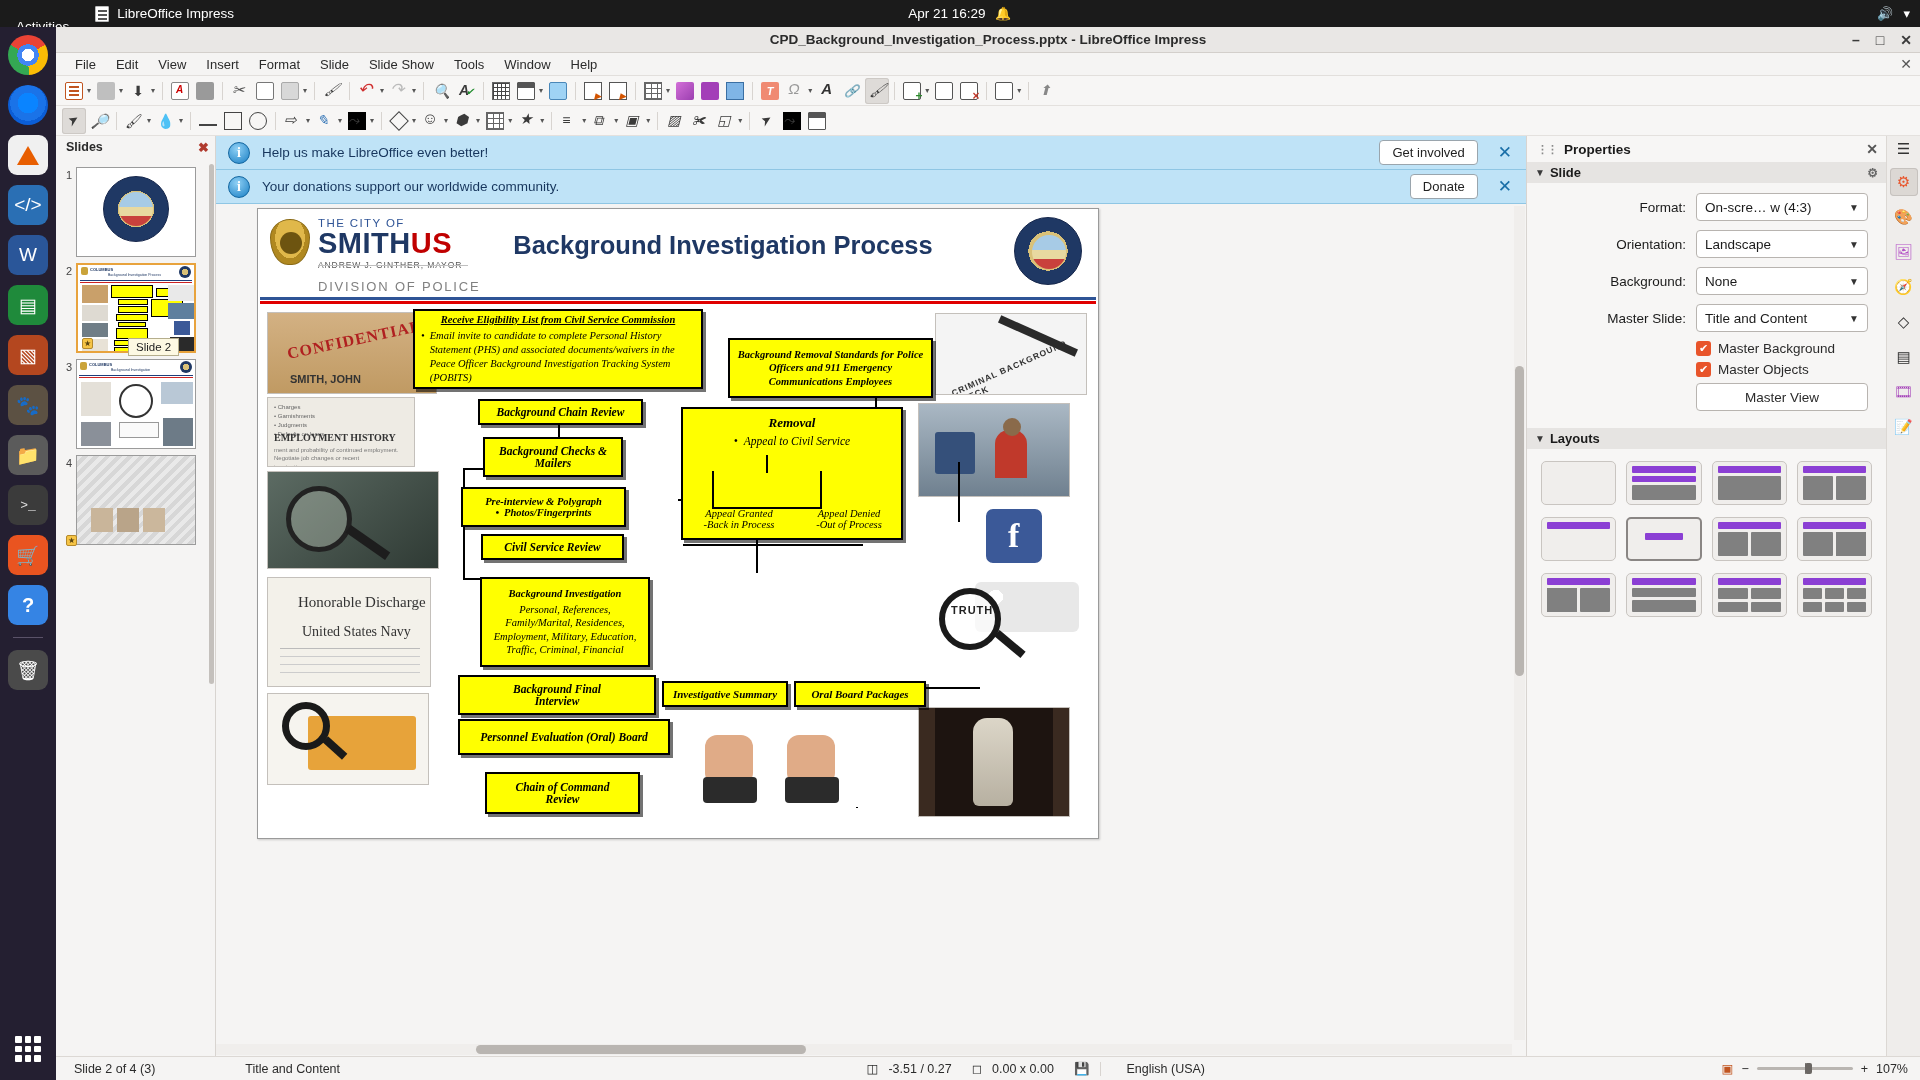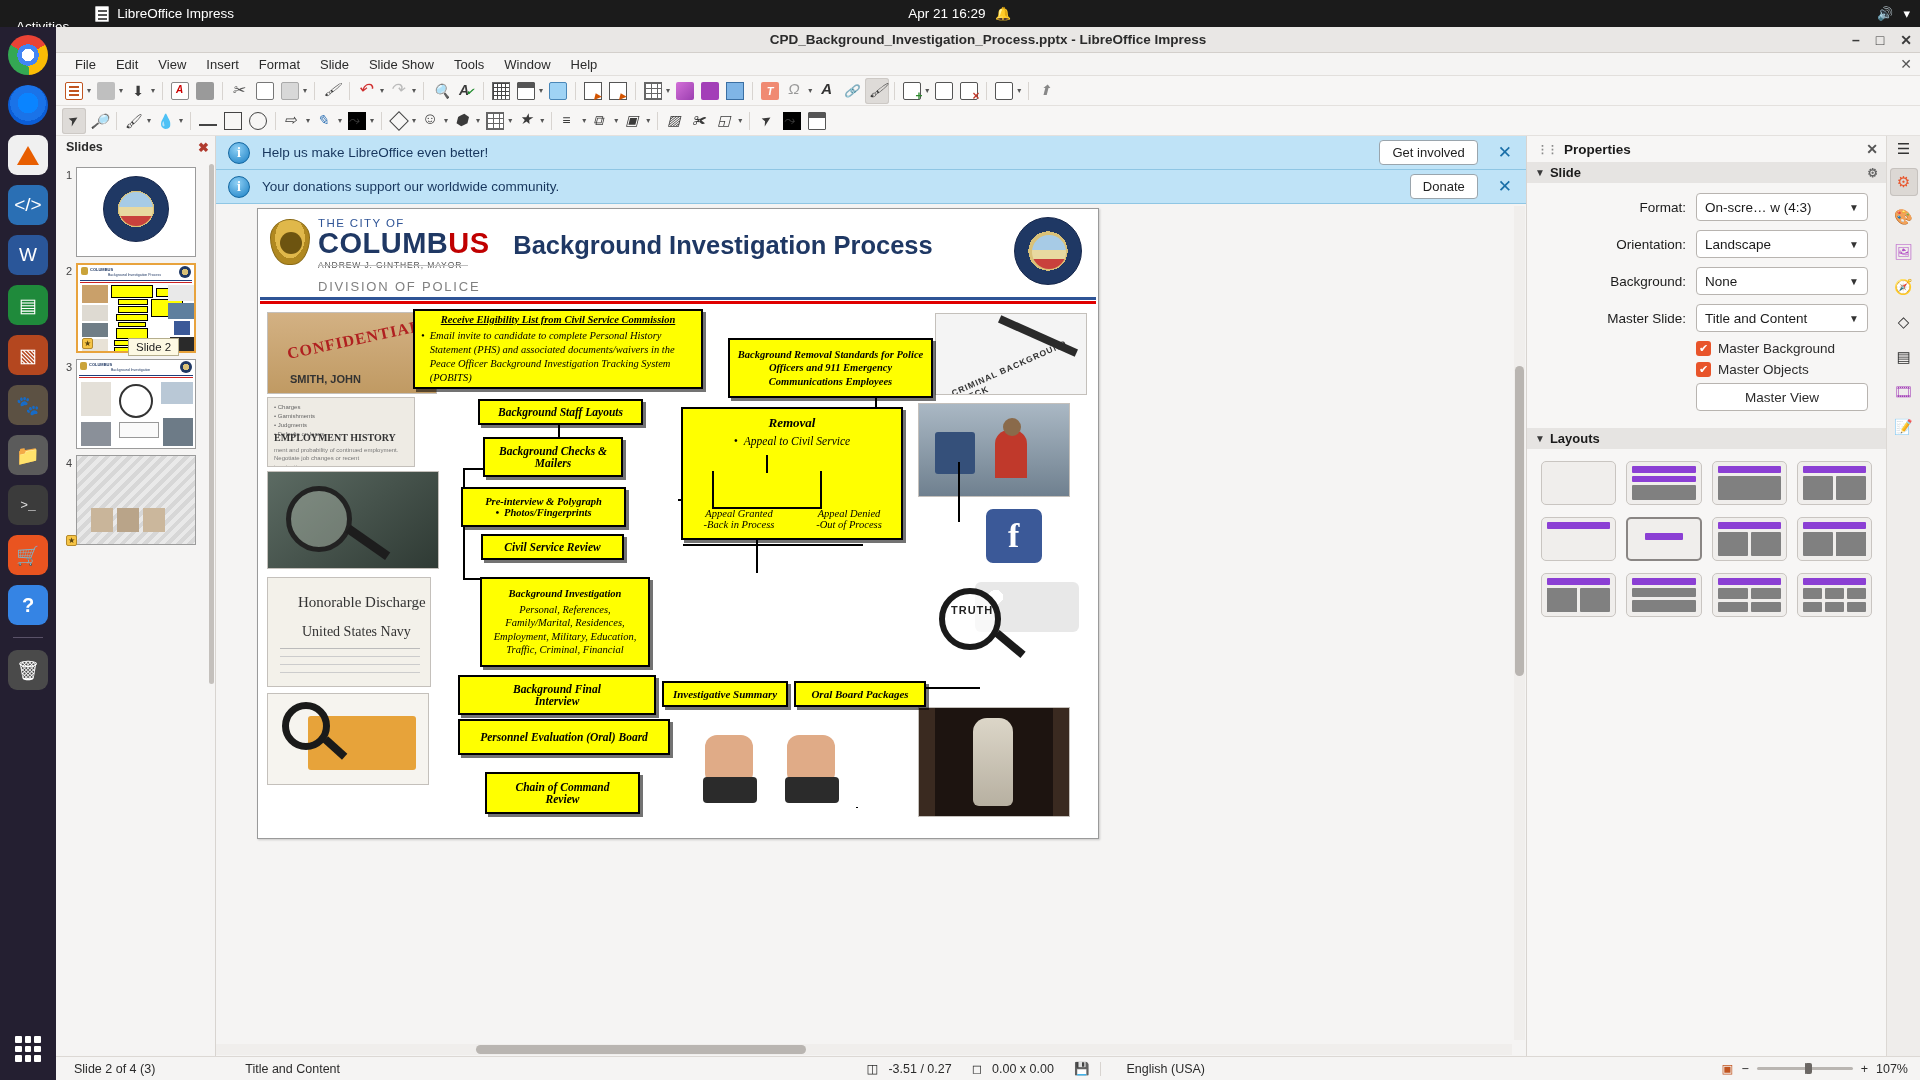--- a/index.html
+++ b/index.html
@@ -724,21 +724,21 @@
       </div>
 
       <div id="canvas-wrap">
 
         <div id="slide">
 
           <div class="sl-header">
             <div class="badge-city"></div>
             <div class="city-word">
               <div class="city-small">THE CITY OF</div>
-              <div class="city-big"><span>COLUMB</span><span class="us">US</span></div>
+              <div class="city-big"><span>SMITH</span><span class="us">US</span></div>
               <div class="city-mayor">ANDREW J. GINTHER, MAYOR</div>
               <div class="city-div">DIVISION OF POLICE</div>
             </div>
             <div class="city-hr"></div>
             <div class="sl-title">Background Investigation Process</div>
             <div class="hr-logo"></div>
           </div>
           <div class="sl-blue-rule"></div>
           <div class="sl-red-rule"></div>
 
@@ -826,21 +826,21 @@
               <span>•</span>
               <span class="bl">Email invite to candidate to complete Personal History Statement (PHS) and associated documents/waivers in the Peace Officer Background Investigation Tracking System (POBITS)</span>
             </div>
           </div>
 
           <div class="ybox" style="left:470px;top:129px;width:205px;height:60px;font-size:10.5px;line-height:1.3;font-weight:bold">
             <div class="bc">Background Removal Standards for Police Officers and 911 Emergency Communications Employees</div>
           </div>
 
           <div class="ybox" style="left:220px;top:190px;width:165px;height:26px;font-size:11.5px;font-weight:bold">
-            <div class="bc">Background Staff Layouts</div>
+            <div class="bc">Background Chain Review</div>
           </div>
 
           <div class="ybox" style="left:225px;top:228px;width:140px;height:40px;font-size:11.5px;font-weight:bold">
             <div class="bc">Background Checks &amp;</div>
             <div class="bc">Mailers</div>
           </div>
 
           <div class="ybox" style="left:203px;top:278px;width:165px;height:40px;font-size:10.5px;font-weight:bold">
             <div class="bc">Pre-interview &amp; Polygraph</div>
             <div style="display:flex;gap:5px;justify-content:center">

